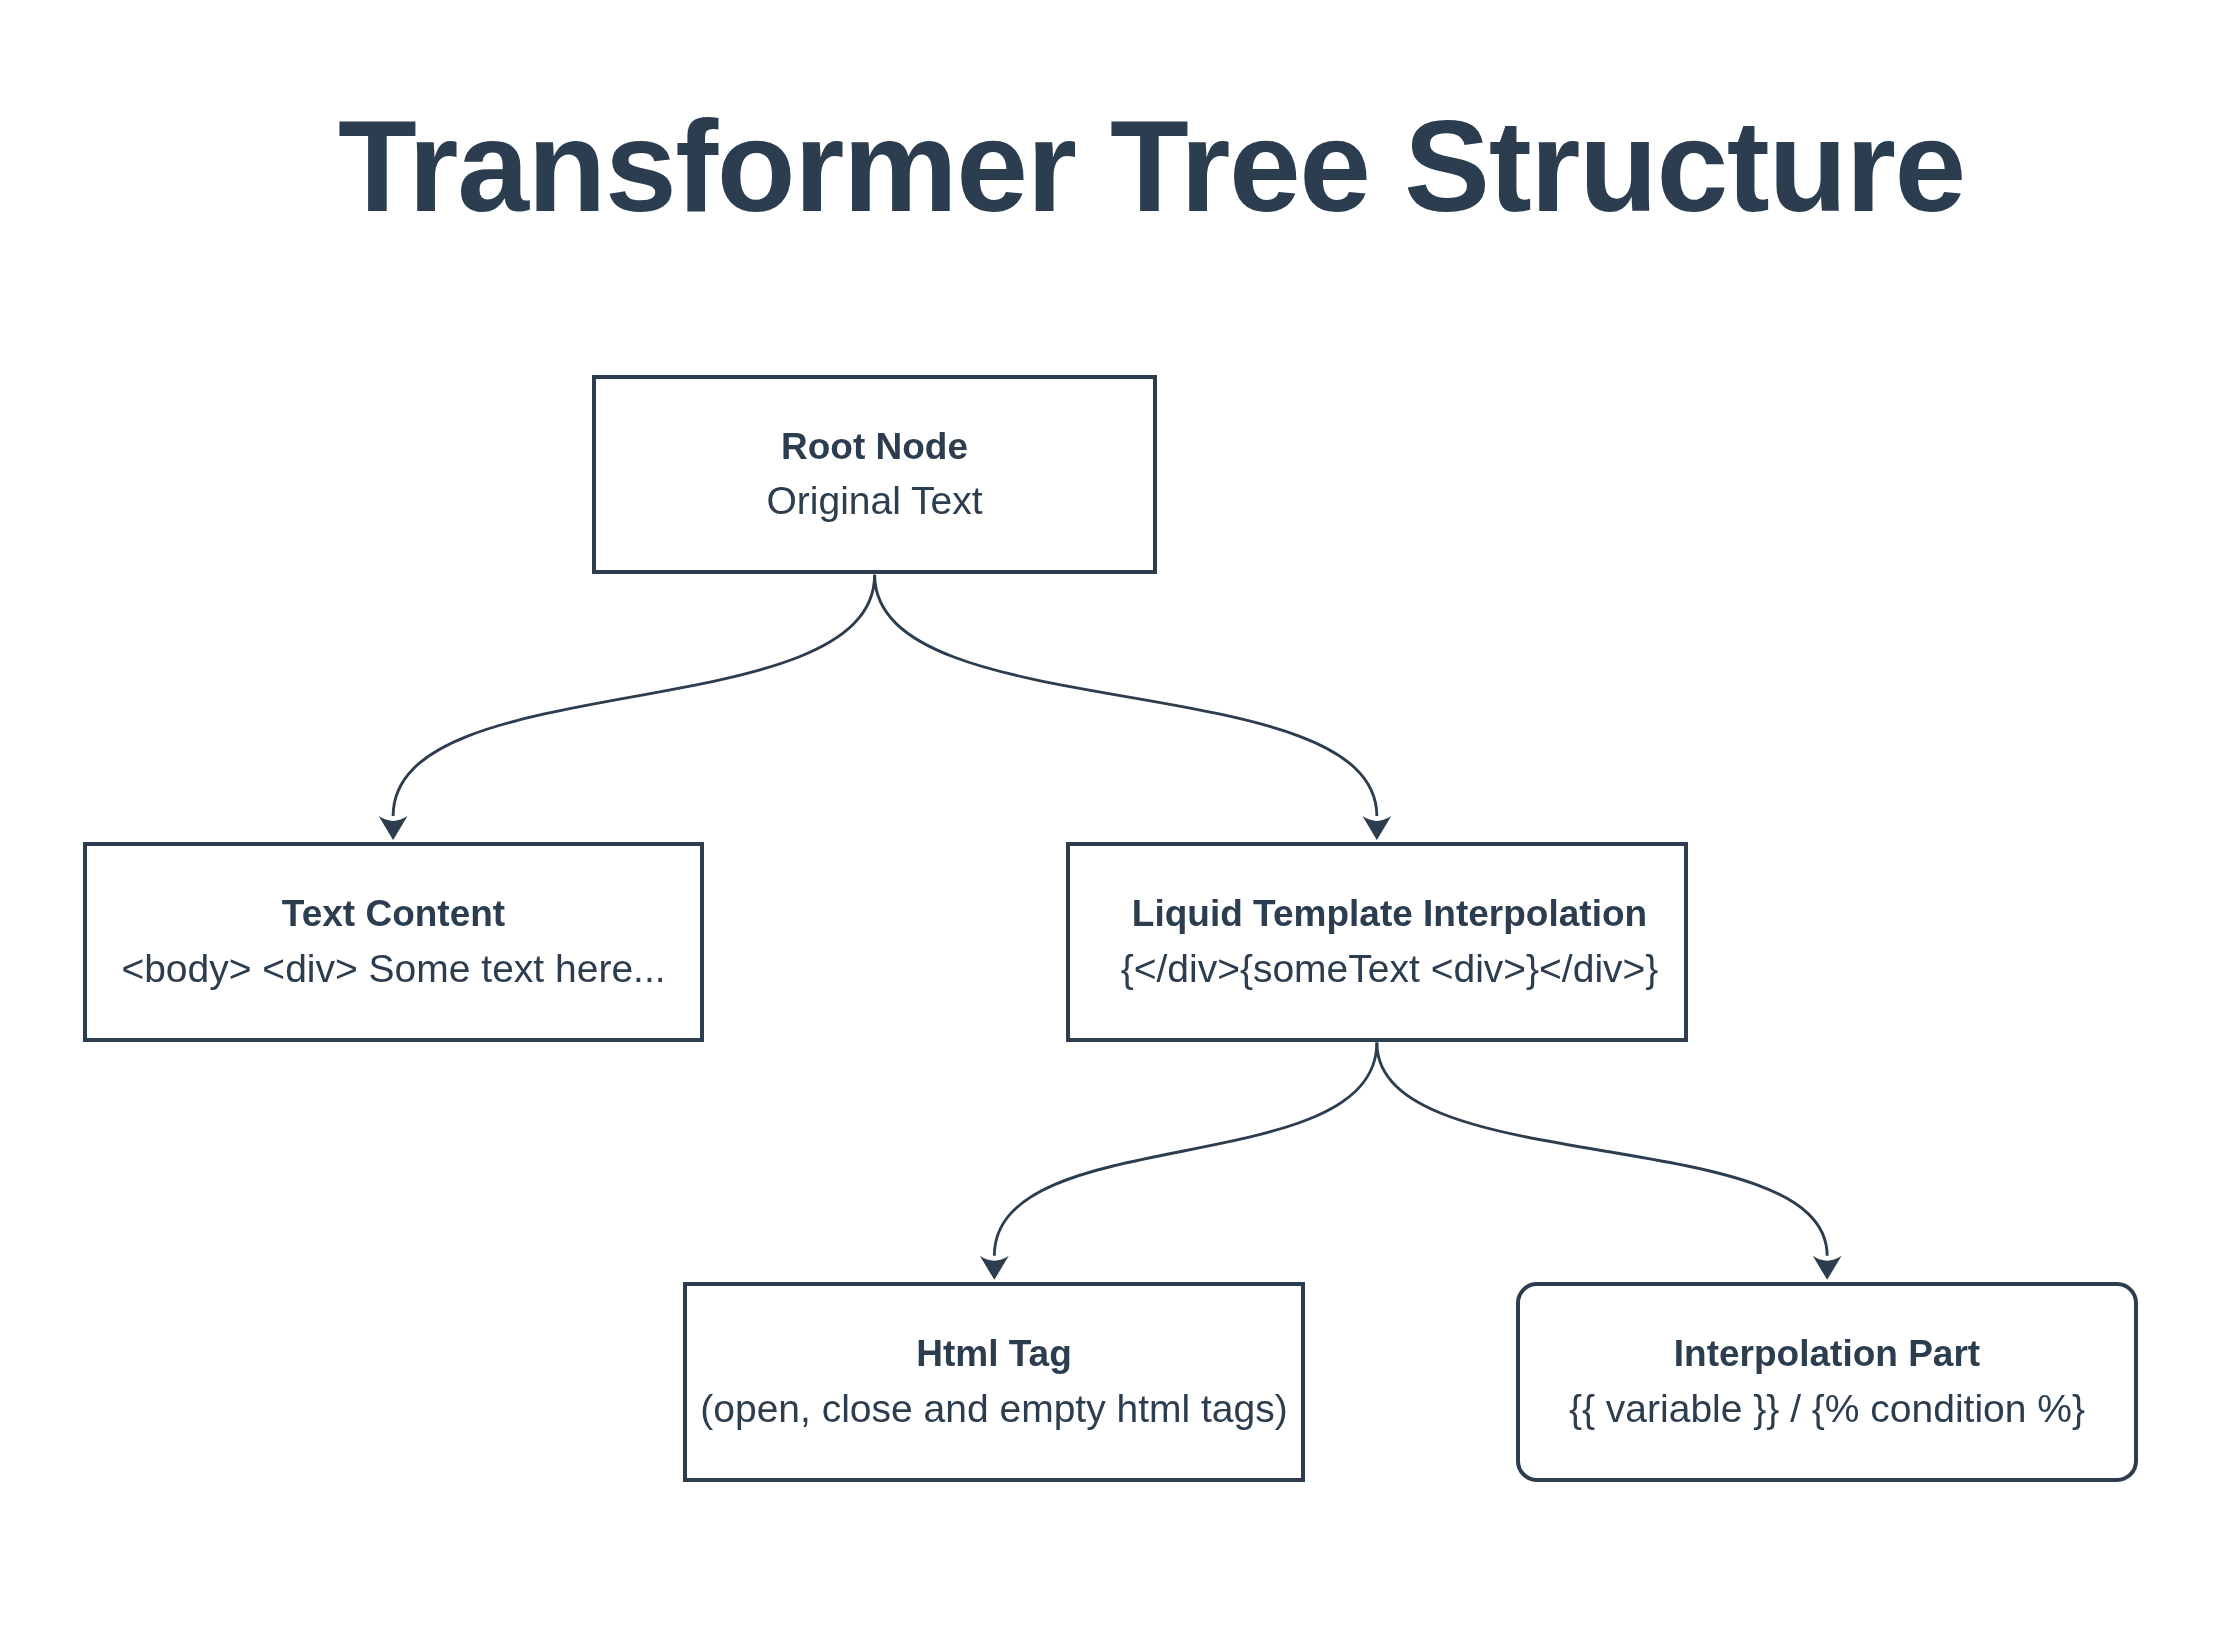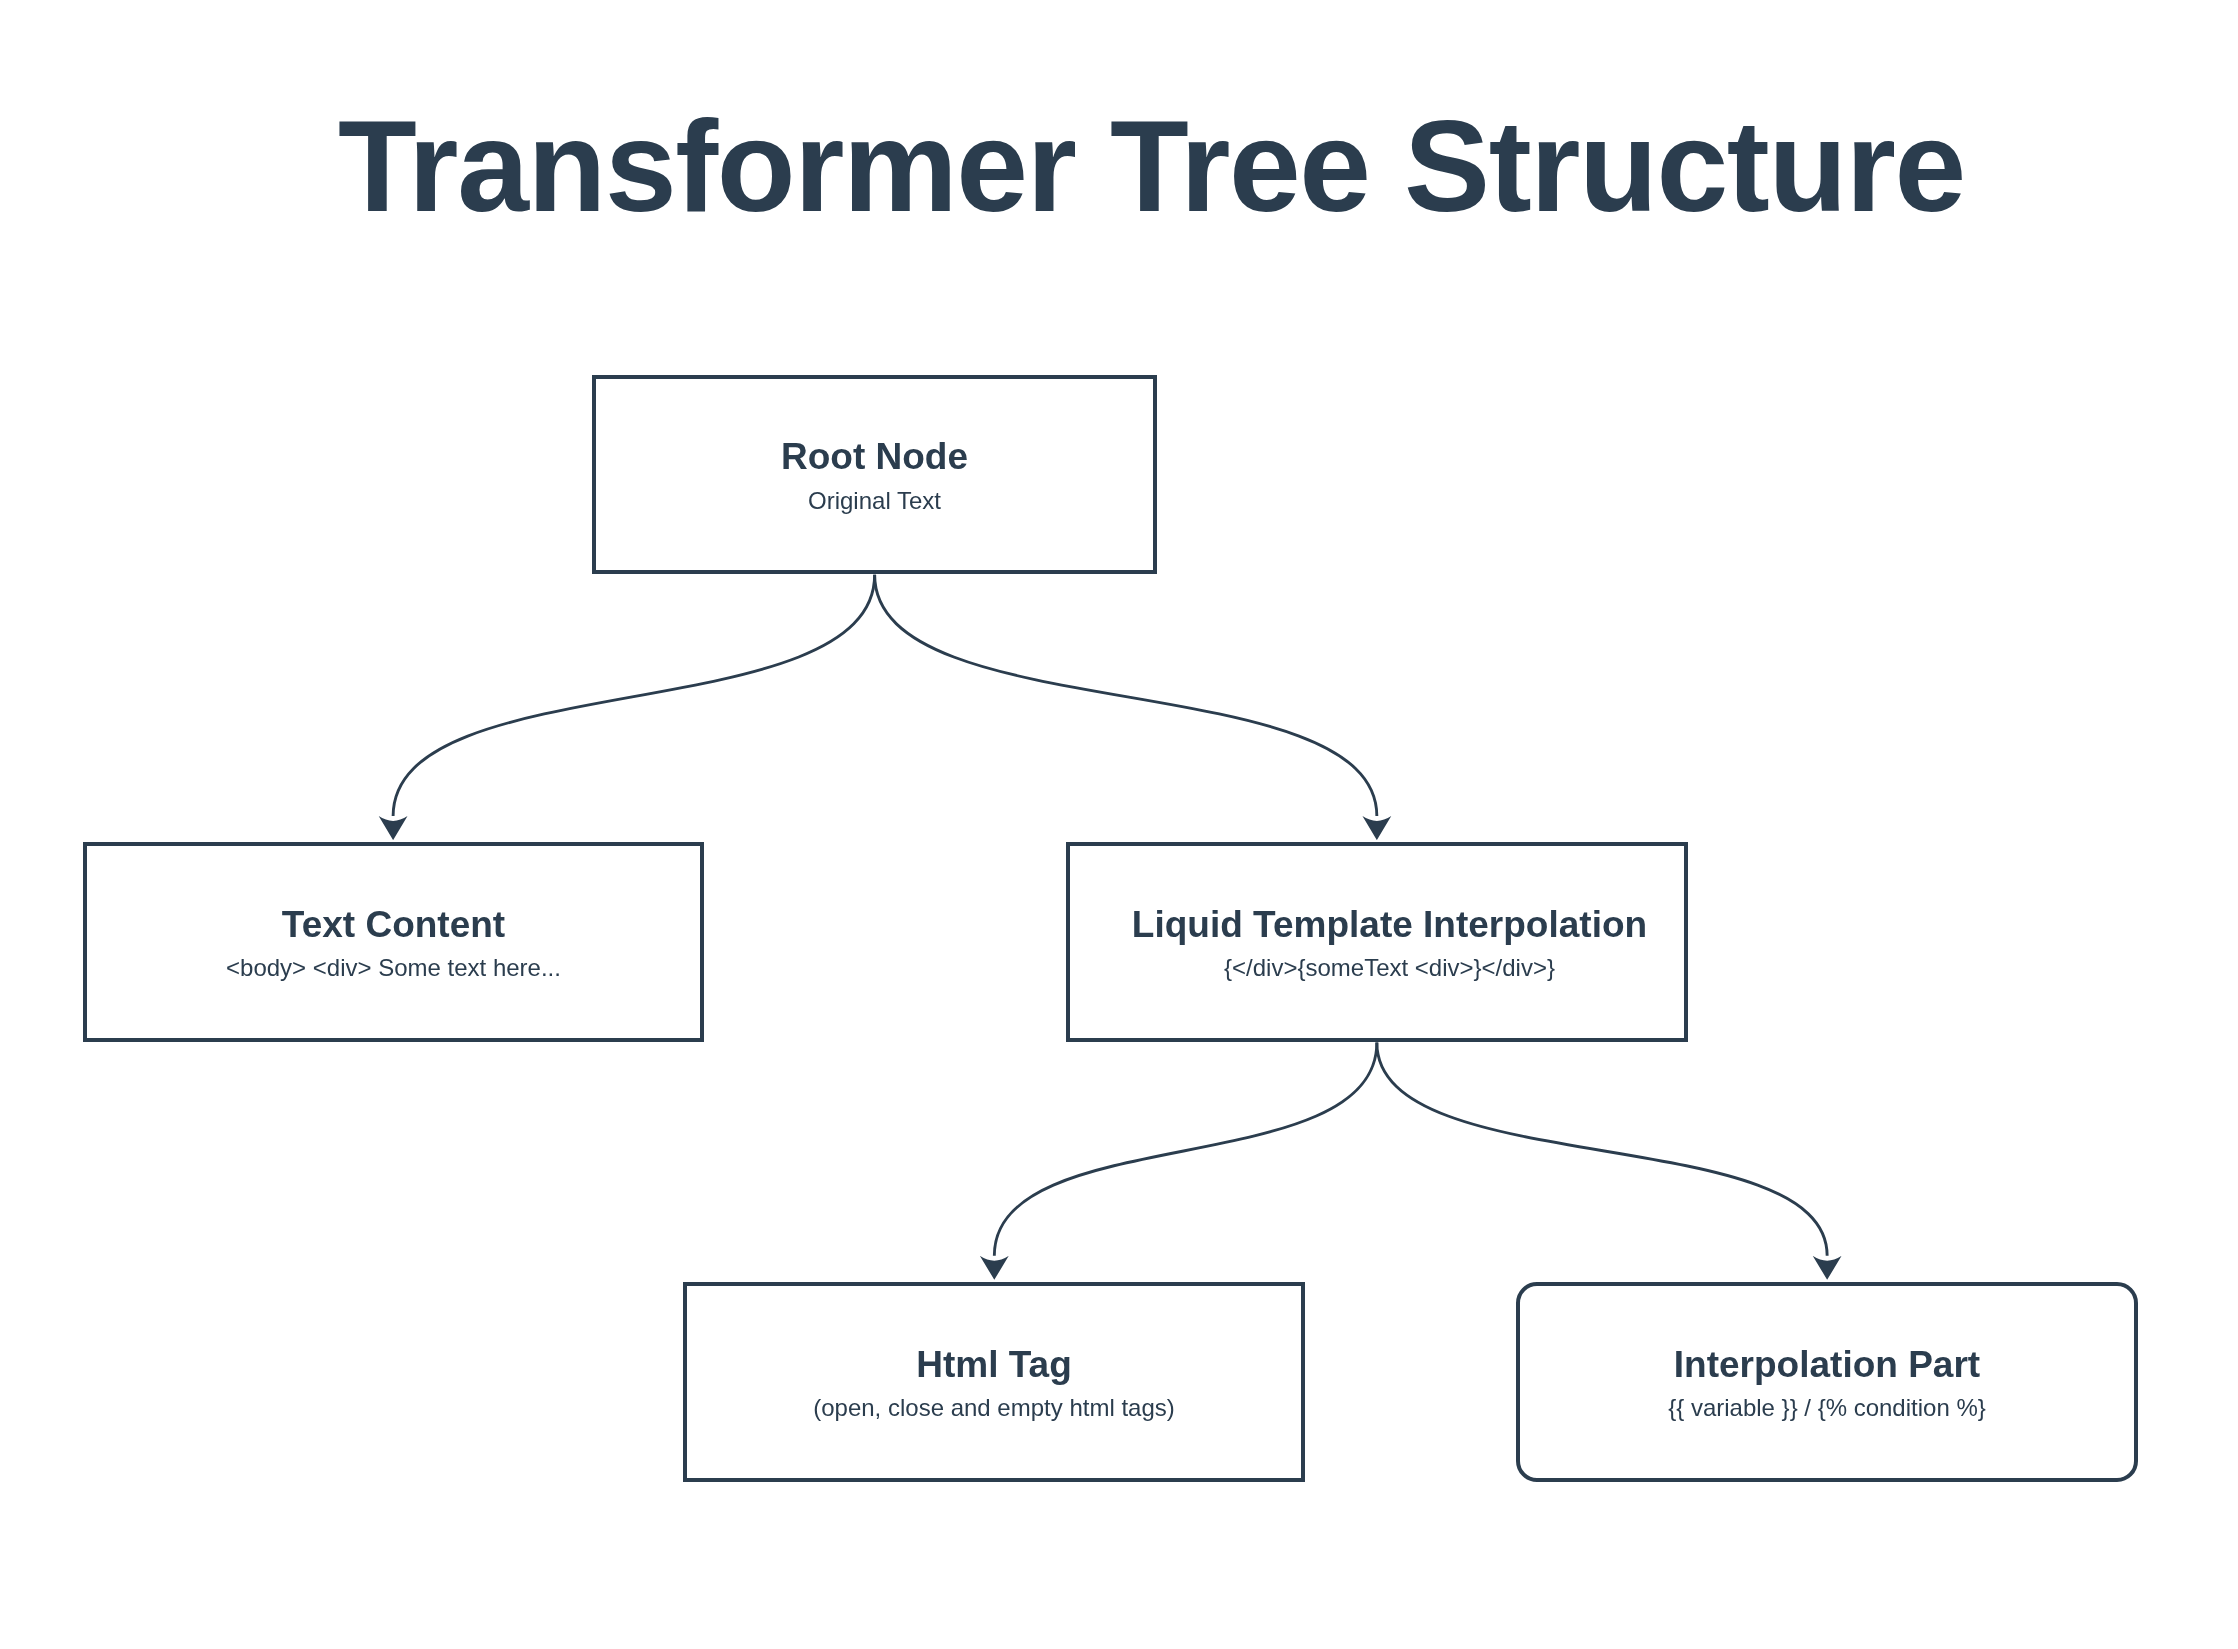--- a/index.html
+++ b/index.html
@@ -40,21 +40,21 @@
     box-sizing: border-box;
     border: 4.3px solid #2b3d4e;
     background: #ffffff;
     display: flex;
     flex-direction: column;
     align-items: center;
     justify-content: center;
     text-align: right;
   }
   .node-title    { font-weight: bold; font-size: 37px; line-height: 1.42; white-space: pre; }
-  .node-subtitle { font-weight: normal; font-size: 24px; line-height: 1.42; white-space: pre; }
+  .node-subtitle { font-weight: normal; font-size: 39px; line-height: 1.42; white-space: pre; }
 
   #node-root        { left: 592px; top:  375px; width: 565px; height: 199px; }
   #node-text        { left:  83px; top: 842px; width: 621px; height: 200px; }
   #node-liquid      { left: 1066px; top: 842px; width: 622px; height: 200px; padding-left: 25px; }
   #node-htmltag     { left: 683px; top: 1282px; width: 622px; height: 200px; }
   #node-interp      { left: 1516px; top: 1282px; width: 622px; height: 200px; border-radius: 21px; }
 </style>
 </head>
 <body>
 

